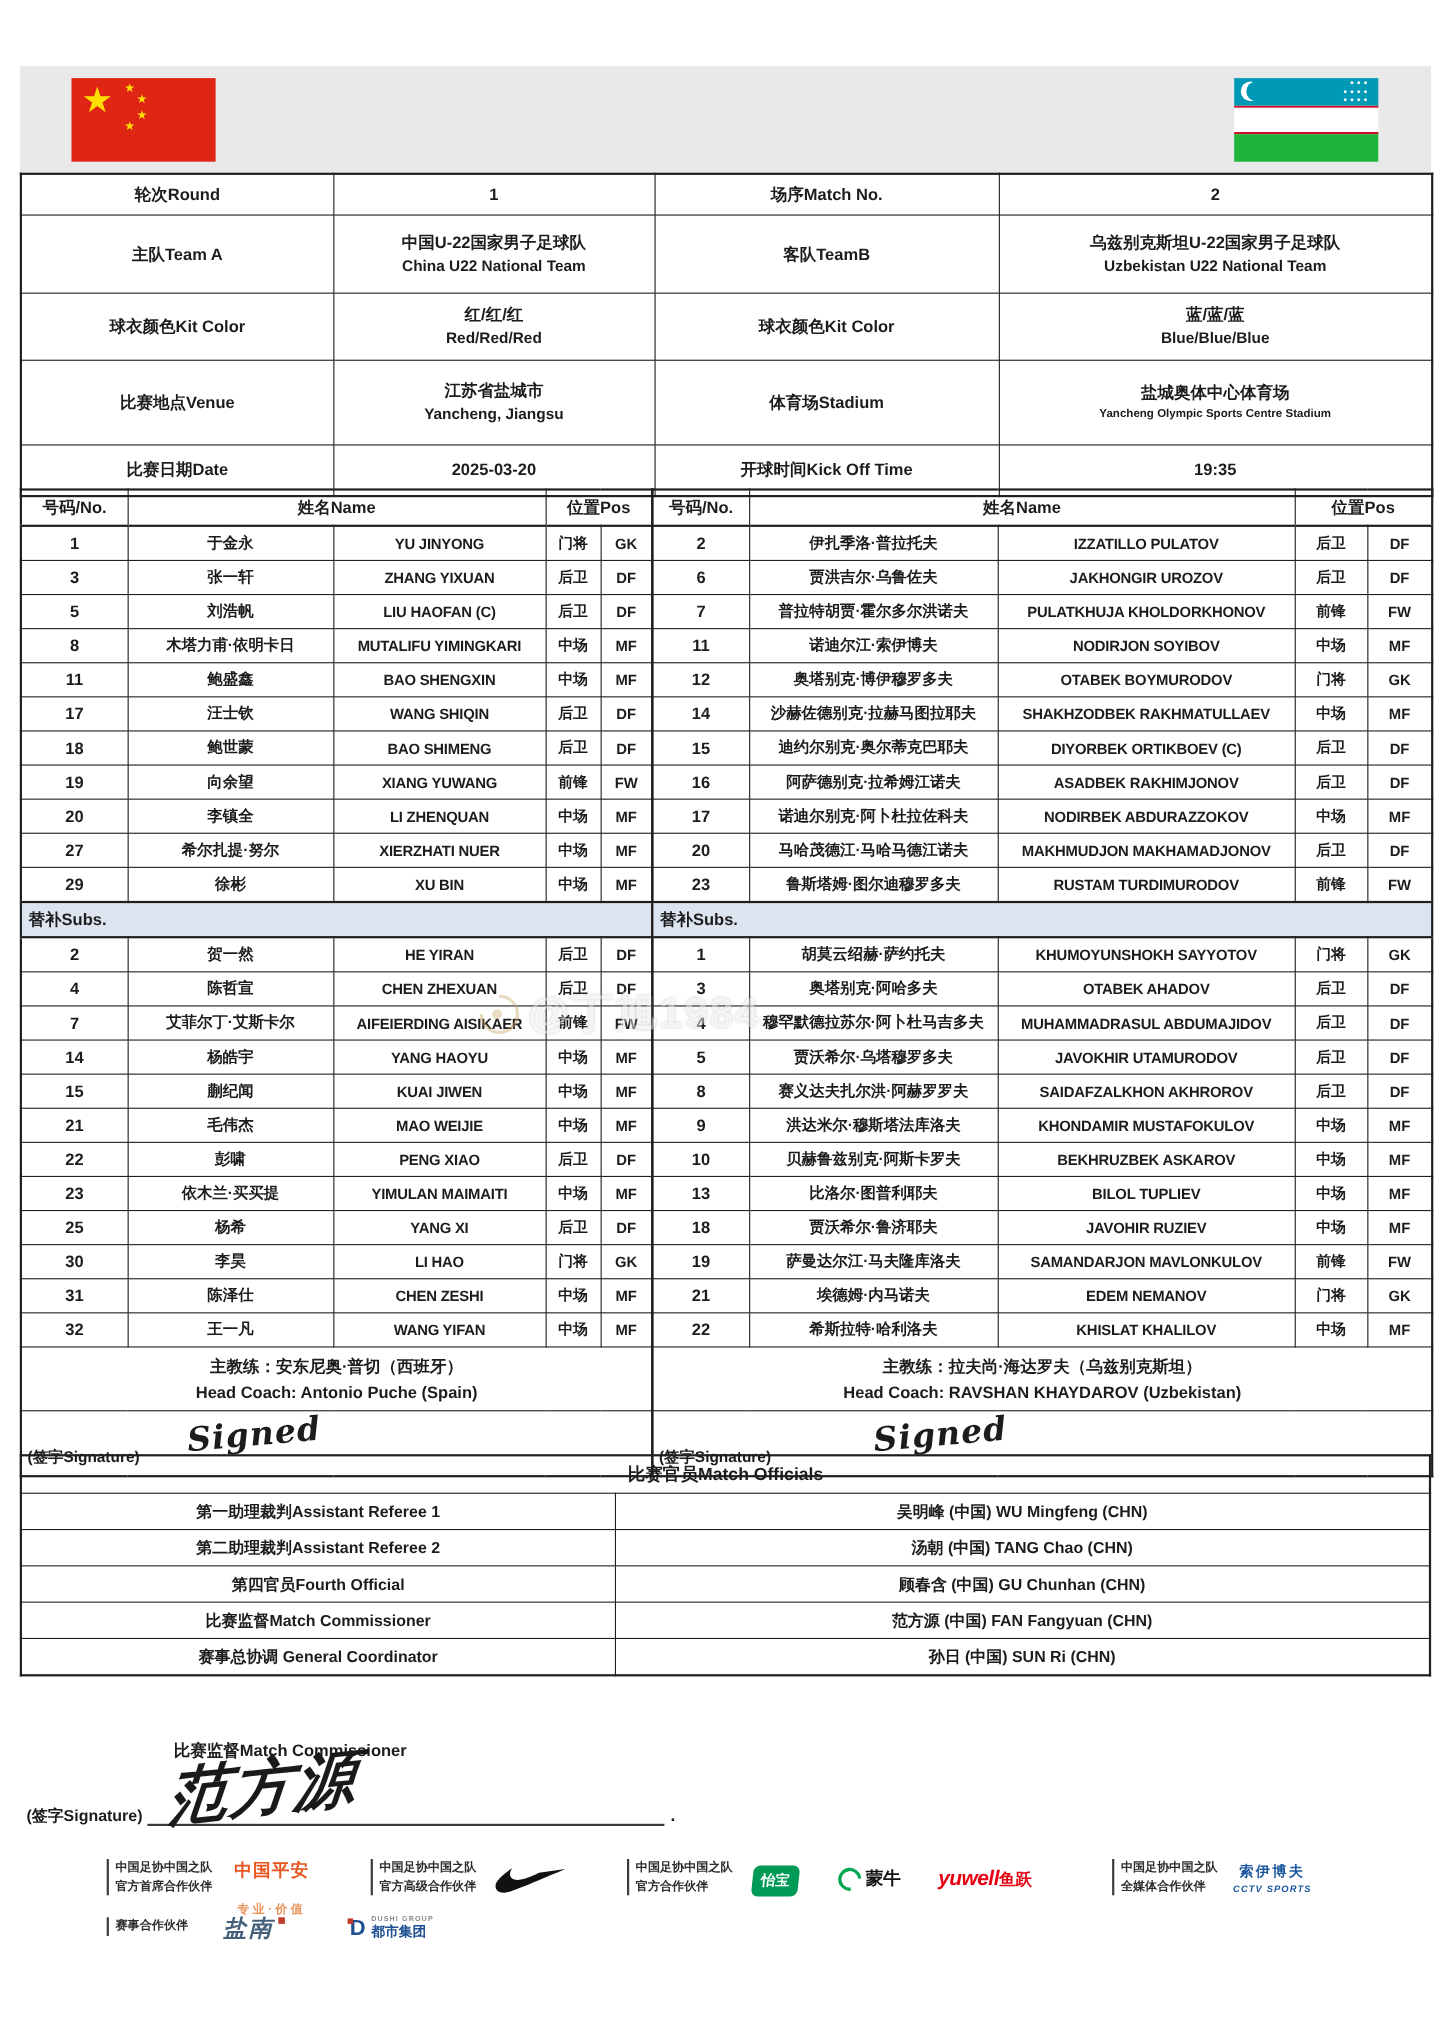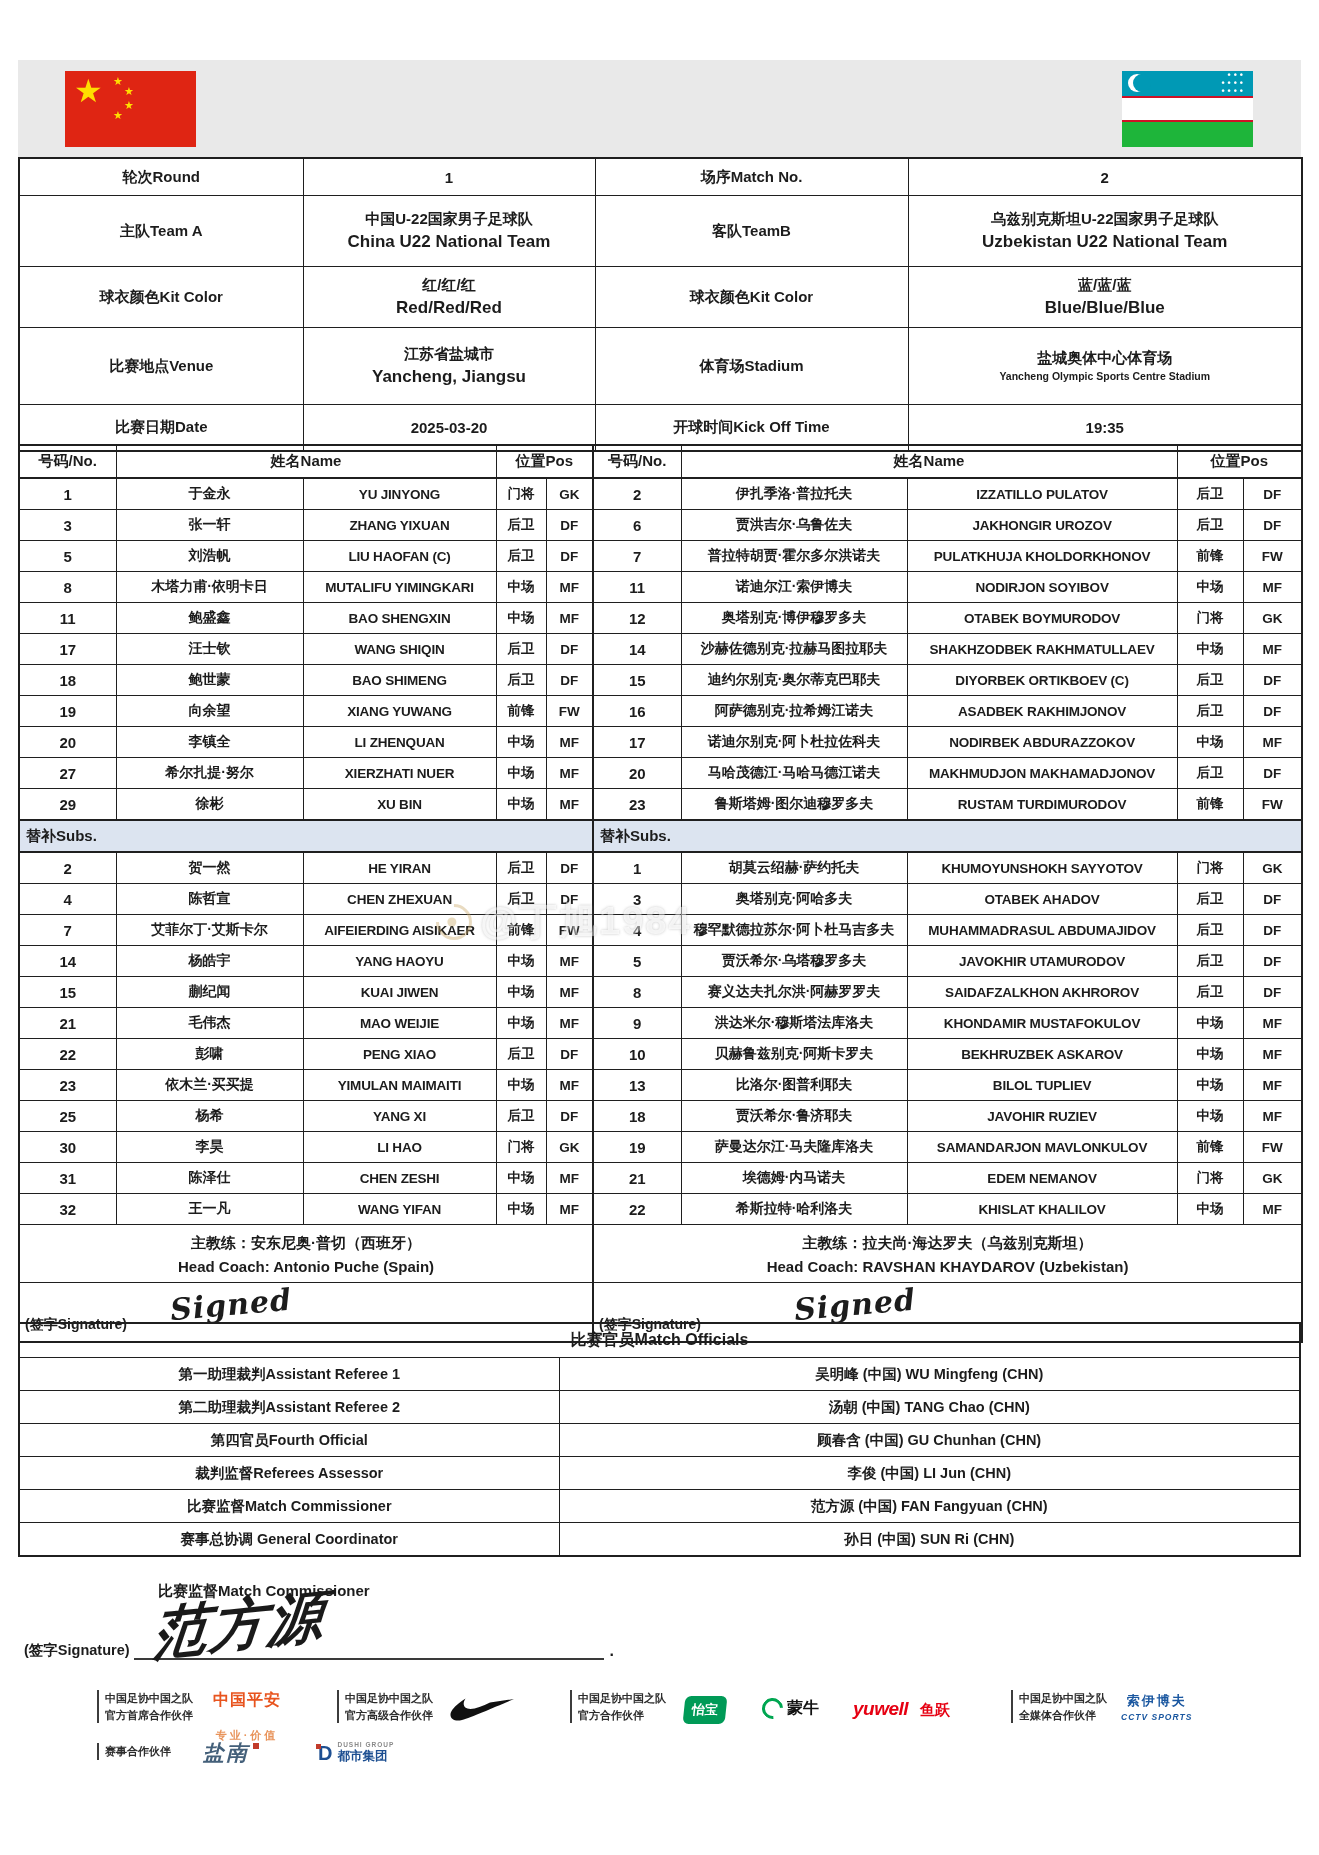--- a/index.html
+++ b/index.html
@@ -36,21 +36,21 @@
   td,th{border:1.5px solid #1f1f1f;text-align:center;vertical-align:middle;padding:0;font-weight:700;}
   .info{left:18px;top:157px;width:1283px;}
   .info{border:2.5px solid #1f1f1f;}
   .info td{font-size:15px;}
   .r-round td{height:36px;}
   .r-team td{height:70px;}
   .r-kit td{height:60px;}
   .r-venue td{height:76px;}
   .r-date td{height:45px;}
   .cn-line{font-size:15px;line-height:1.5;}
-  .en-line{font-size:17px;line-height:1.4;}
+  .en-line{font-size:14px;line-height:1.4;}
   .en-small{font-size:10.5px;line-height:1.5;}
   .val{font-size:16px;}
   
   .rosters{left:18px;top:444px;width:1283px;display:flex;align-items:center;}
   .half{border:2.5px solid #1f1f1f;}
   .half.a{width:574px;}
   .half.b{width:709px;margin-left:-2px;}
   .half th{height:31px;font-size:15px;border-bottom:2px solid #1f1f1f;}
   .half td{height:30px;}
   .c-no{font-size:15px;}
@@ -89,21 +89,21 @@
   .plines{border-left:2px solid #3c3c3c;padding-left:6px;}
   .plines div{font-size:11px;line-height:1.5;color:#2c2c2c;white-space:nowrap;}
   .pingan{flex-direction:column;align-items:center;}
   .pingan .pn{font-size:16px;color:#e8541e;letter-spacing:1px;}
   .pingan .ps{font-size:11px;color:#e8935a;letter-spacing:3px;margin-top:17px;}
   .nike svg{display:block;}
   .yibao-box{width:42px;height:28px;background:#009a57;border-radius:6px;transform:skewX(-6deg);display:flex;align-items:center;justify-content:center;color:#fff;font-size:13px;}
   .mengniu{gap:4px;}
   .mn-ic{width:15px;height:15px;border:3px solid #00a651;border-radius:50%;border-right-color:transparent;transform:rotate(40deg);}
   .mn-tx{font-size:16px;color:#111;}
-  .yuwell{gap:12px;align-items:baseline;}
+  .yuwell{gap:0;align-items:baseline;}
   .yw-en{font-size:19px;font-style:italic;color:#e60012;letter-spacing:-0.5px;}
   .yw-cn{font-size:15px;color:#e60012;}
   .cctv{flex-direction:column;align-items:center;}
   .cctv .c1{font-size:13px;color:#1a57a0;letter-spacing:2px;}
   .cctv .c2{font-size:8.5px;font-style:italic;color:#1a57a0;margin-top:2px;letter-spacing:1px;}
   .yannan{gap:4px;}
   .yn-tx{font-family:"DejaVu Serif",serif;font-size:21px;color:#44607a;font-style:italic;letter-spacing:2px;}
   .yn-seal{width:6px;height:6px;background:#c23b2a;margin-bottom:14px;}
   .dushi{gap:5px;}
   .ds-ic{font-size:20px;color:#1d4f91;position:relative;line-height:20px;}
@@ -670,24 +670,20 @@
       <tr>
         <td>第二助理裁判Assistant Referee 2</td>
         <td>汤朝 (中国)  TANG Chao (CHN)</td>
       </tr>
 
       <tr>
         <td>第四官员Fourth Official</td>
         <td>顾春含 (中国)  GU Chunhan (CHN)</td>
       </tr>
 
-      <tr>
-        <td>裁判监督Referees Assessor</td>
-        <td>李俊 (中国)  LI Jun (CHN)</td>
-      </tr>
 
       <tr>
         <td>比赛监督Match Commissioner</td>
         <td>范方源 (中国)  FAN Fangyuan (CHN)</td>
       </tr>
 
       <tr>
         <td>赛事总协调 General Coordinator</td>
         <td>孙日 (中国)  SUN Ri (CHN)</td>
       </tr>

